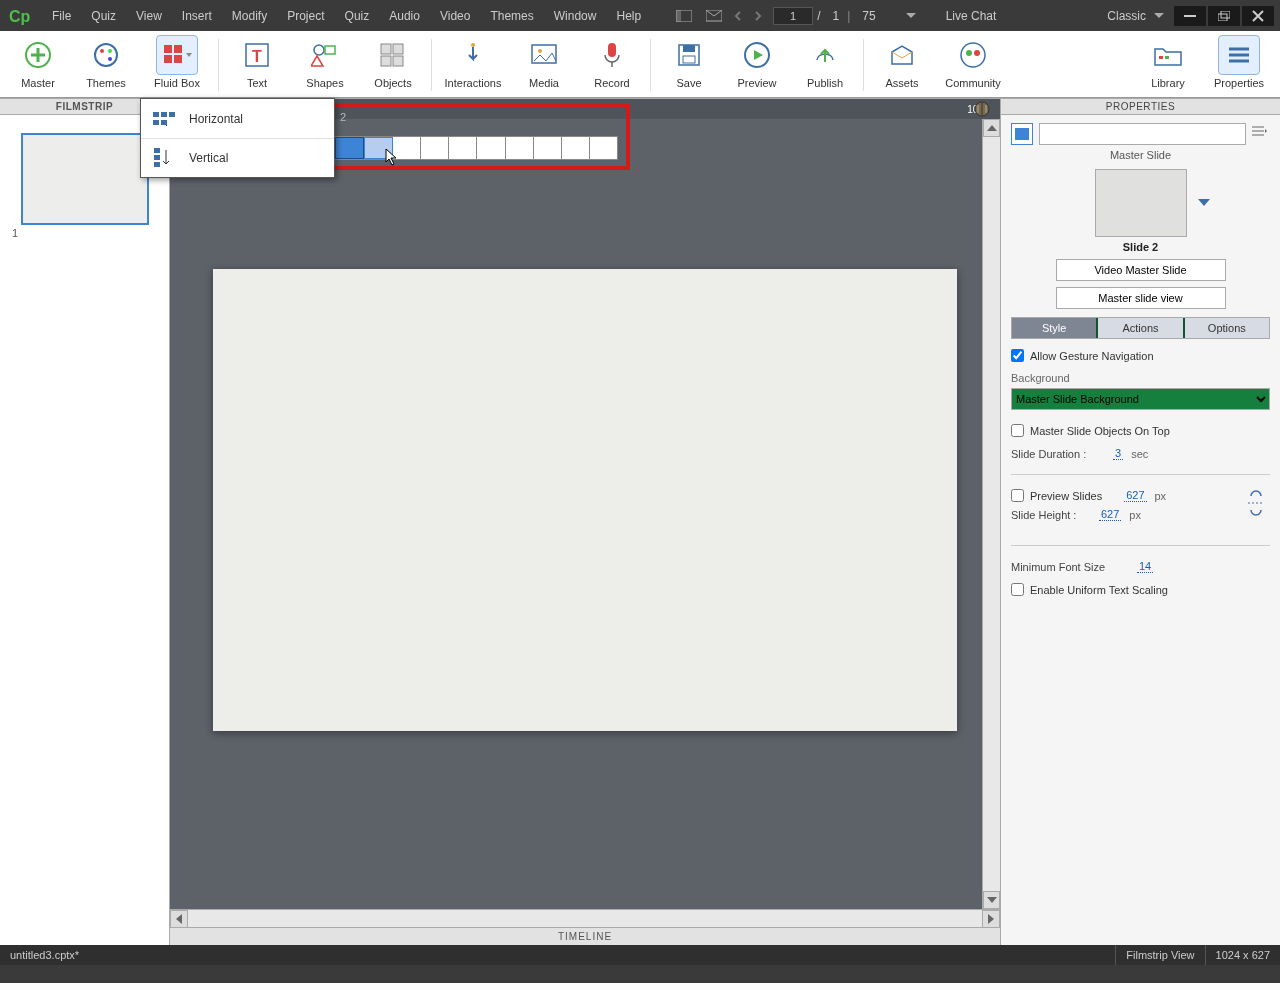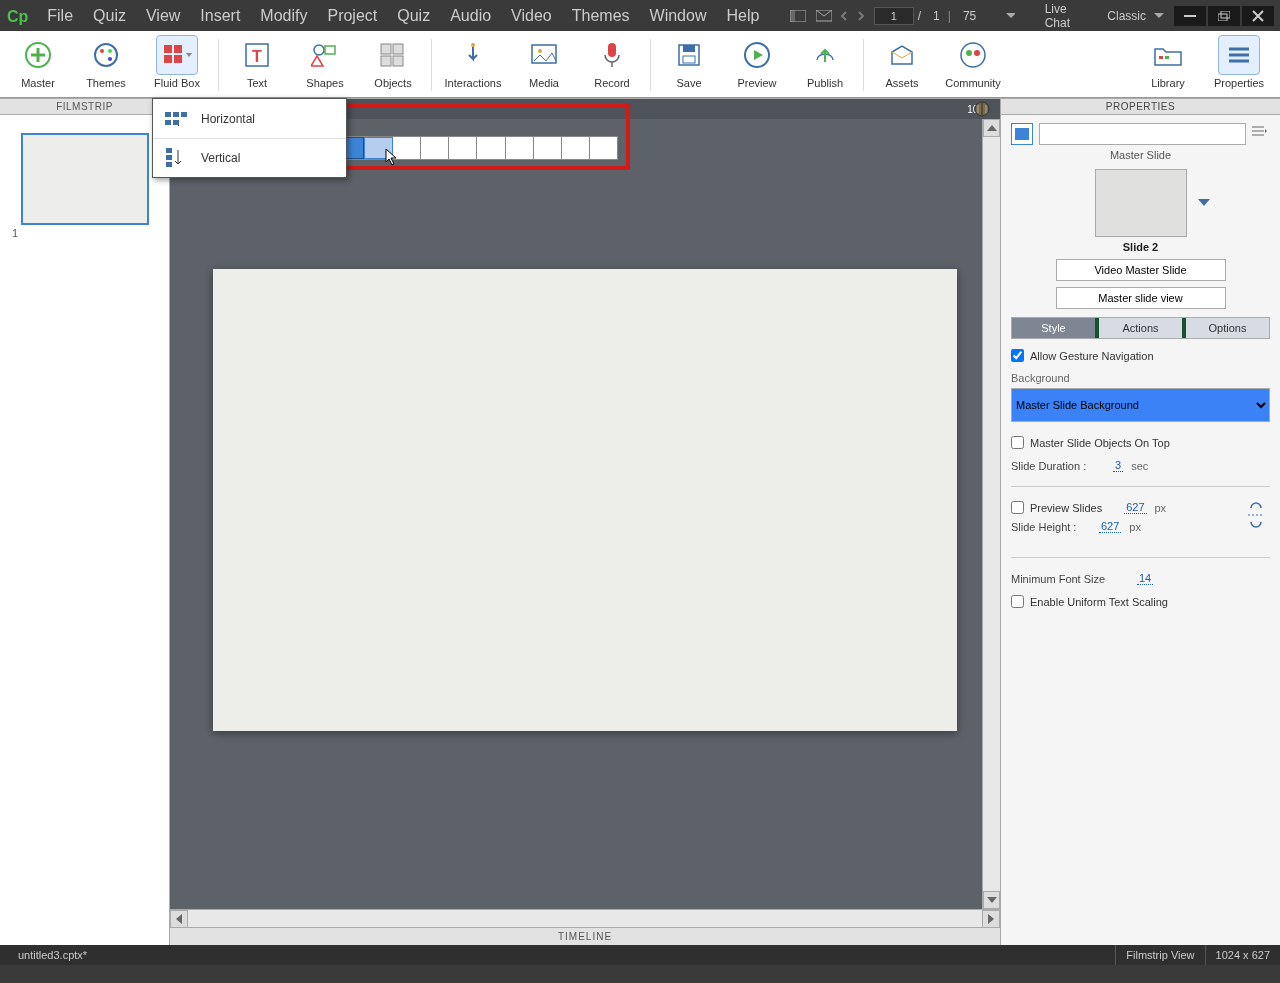--- a/index.html
+++ b/index.html
@@ -2,42 +2,42 @@
 <html><head>
 <meta charset="utf-8">
 <style>
 * { margin: 0; padding: 0; box-sizing: border-box; font-family: Arial, sans-serif; }
 body { width: 1280px; height: 983px; overflow: hidden; background: #3a3a3a; font-size: 12px; color: #333; position: relative; }
 
 
 .titlebar { height: 31px; background: #3a3a3a; display: flex; align-items: center; padding: 12px 6px; color: #ccc; }
 .titlebar .logo { width: 30px; height: 22px; display:flex; align-items:center; justify-content:center;}
 .titlebar .menu { display: flex; gap: 0; margin-left: 6px; }
-.titlebar .menu span { padding: 4px 10px; font-size: 16px; cursor: default; }
+.titlebar .menu span { padding: 4px 10px; font-size: 12px; cursor: default; }
 .titlebar .right { margin-left: auto; display:flex; align-items:center; gap: 8px; }
 .titlebar .win-controls { display:flex; gap:0; }
 .titlebar .win-btn { width: 32px; height: 20px; display:flex; align-items:center; justify-content:center; background:#1a1a1a; margin-left:2px;}
 .titlebar .page-sep { margin:0 4px; }
 .titlebar .icon-btn { width:18px; height:18px; display:flex; align-items:center; justify-content:center; }
 .titlebar .pageinput { width:40px; height:18px; background:#2a2a2a; border:1px solid #555; color:#ccc; text-align:center; font-size:11px; }
 
 
 .ribbon { height: 67px; background: #fff; display:flex; align-items:stretch; padding: 2px 4px 0 4px; border-bottom:1px solid #999; }
 .ribbon .tool { width: 68px; display:flex; flex-direction:column; align-items:center; padding-top:2px; }
 .ribbon .tool.wide { width: 74px; }
 .ribbon .tool .icon { width:42px; height:40px; border:1px solid transparent; display:flex; align-items:center; justify-content:center; border-radius:4px; position:relative;}
 .ribbon .tool.active .icon { border:1px solid #8fb5e0; background:#e3efff; }
 .ribbon .tool .label { font-size:11px; color:#333; margin-top:2px; }
 .ribbon .spacer { flex:1; }
 .ribbon .sep { width:1px; background:#ddd; margin:6px 4px; }
 
 
 .workspace { display:flex; height: 847px; border-top:1px solid #aaa; }
 .filmstrip { width: 170px; background:#fff; border-right:1px solid #aaa; }
-.filmstrip-header { height:16px; background:#e2e2e2; border-bottom:1px solid #aaa; text-align:center; font-size:10px; letter-spacing:0.5px; color:#555; line-height:16px; }
+.filmstrip-header { height:16px; background:#e2e2e2; border-bottom:1px solid #aaa; text-align:center; font-size:10px; letter-spacing:0.5px; color:#555; line-height:16px;font-weight:bold; }
 .filmstrip .thumb { margin:18px auto 2px auto; width:128px; height:92px; background:#ededeb; border:2px solid #3d84d6; }
 .filmstrip .thumb-num { font-size:11px; color:#555; margin-left:12px; }
 
 .canvas-area { flex:1; background:#5d6168; display:flex; flex-direction:column; position:relative; }
 .ruler { height:20px; background:#4f535a; position:relative; display:flex; align-items:center; }
 .ruler .ruler-num { position:absolute; right:16px; color:#fff; font-size:10px; }
 .ruler-handle { position:absolute; right:4px; top:2px; width:28px; height:16px; }
 .stage-wrap { flex:1; display:flex; align-items:flex-start; justify-content:center; overflow:auto; position:relative; padding-top:150px;}
 .stage { width:744px; height:462px; background:#edede9; box-shadow:0 2px 8px rgba(0,0,0,0.4); }
 
@@ -57,40 +57,40 @@
 .props-body { padding: 8px 10px; font-size:11px; color:#333; }
 .props .obj-icon { width:22px; height:22px; border:1px solid #3d84d6; display:flex; align-items:center; justify-content:center; background:#fff; }
 .props .name-input { flex:1; margin: 0 6px; height:22px; border:1px solid #aaa; background:#fff; padding:0 4px; }
 .props .menu-icon { width:18px; height:18px; }
 .props .row { display:flex; align-items:center; }
 .props .center-txt { text-align:center; color:#555; margin-top:4px; }
 .props .master-thumb { width:92px; height:68px; background:#e0e0de; border:1px solid #aaa; margin:8px auto 2px auto; position:relative; }
 .props .master-caret { position:absolute; right:-24px; top:50%; transform:translateY(-50%); }
 .props .btn { display:block; width: 170px; margin: 6px auto; height:22px; border:1px solid #aaa; background:#fff; font-size:11px; }
 .props .tabs { display:flex; margin-top:8px; border:1px solid #aaa; }
-.props .tabs .tab { flex:1; text-align:center; height:20px; line-height:20px; font-size:11px; background:#d7dbe3; border-right:4px solid #14532d; }
+.props .tabs .tab { flex:1; text-align:center; height:20px; line-height:20px; font-size:11px; background:#d7dbe3; border-right:2px solid #14532d; }
 .props .tabs .tab:last-child { border-right:none; }
 .props .tabs .tab.active { background:#7e8694; color:#fff; }
 .props .check-row { display:flex; align-items:center; gap:6px; margin:10px 0; }
 .props .subhead { color:#666; margin:8px 0 4px 0; }
-.props select { width:100%; height:34px; border:1px solid #aaa; font-size:11px; background:#3b82f6; }
+.props select { width:100%; height:22px; border:1px solid #aaa; font-size:11px; background:#15803d; }
 .props .hline { height:1px; background:#ccc; margin:14px 0; }
 .props .val { color:#1a5db0; border-bottom:1px dotted #1a5db0; padding:0 2px; }
 .props .unit { color:#666; margin-left:2px; }
 .props .field-row { display:flex; align-items:center; gap:6px; margin:6px 0; }
 .props .field-row .flabel { min-width:96px; color:#444; }
 .props .link-icon { width:28px; height:28px; margin-left:auto; display:flex; align-items:center; justify-content:center; }
 
 
 .statusbar { height:20px; background:#2f2f2f; color:#ccc; display:flex; align-items:center; font-size:11px; }
-.statusbar .file { padding:0 10px; flex:1;margin-left:8px; }
+.statusbar .file { padding:0 10px; flex:1; }
 .statusbar .cell { border-left:1px solid #555; padding:0 10px; height:20px; line-height:20px; }
 
 
-.dropdown { position:absolute; top:98px; left:152px; width:195px; background:#fff; border:1px solid #555; box-shadow:2px 2px 6px rgba(0,0,0,0.4); z-index:80; }
+.dropdown { position:absolute; top:98px; left:140px; width:195px; background:#fff; border:1px solid #555; box-shadow:2px 2px 6px rgba(0,0,0,0.4); z-index:80; }
 .dropdown .item { height:39px; display:flex; align-items:center; gap:14px; padding:0 12px; font-size:12px; }
 .dropdown .item + .item { border-top:1px solid #e0e0e0; }
 .dropdown .dd-icon { width:22px; height:18px; display:flex; align-items:center; justify-content:center; }
 
 
 .col-picker { position:absolute; top:104px; left:318px; width:312px; height:66px; border:4px solid #d21a1a; z-index:60; background:transparent; }
 .col-picker-inner { position:absolute; top:28px; left:12px; right:8px; height:24px; display:flex; background:#fff; border:1px solid #888; }
 .col-cell { flex:1; border-right:1px solid #888; background:#fff; }
 .col-cell:last-child { border-right:none; }
 .col-cell.filled { background:#3d84d6; border:1px solid #1a4d8f; }

